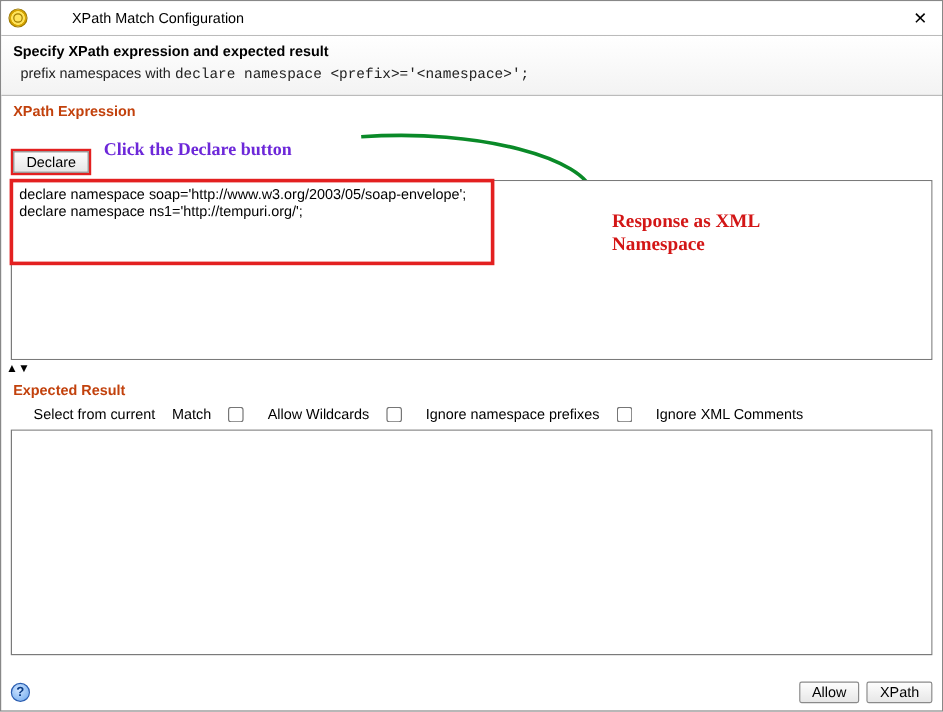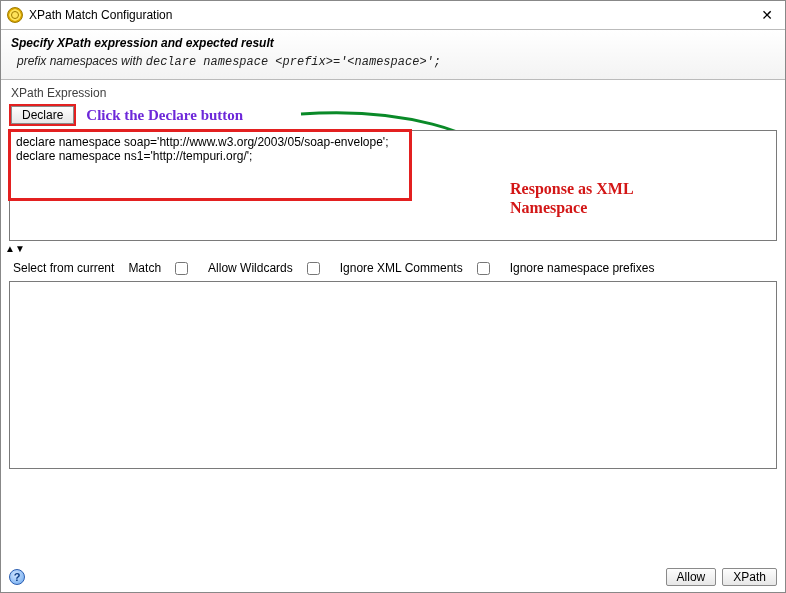--- a/index.html
+++ b/index.html
@@ -27,44 +27,43 @@
     width: 16px; height: 16px;
     border-radius: 50%;
     background: radial-gradient(circle at 50% 50%, #ffe35a 0 55%, #d8a500 60% 100%);
     border: 1px solid #a07c00;
     margin-right: 6px;
     position: relative;
   }
   .titlebar .icon::after{
     content:""; position:absolute; inset:3px; border:1px solid #a07c00; border-radius:50%;
   }
-  .titlebar .title { font-size: 12px; color: #000; }
+  .titlebar .title { font-size: 12px; color: #000; margin-left: 31px; }
   .titlebar .close {
     position: absolute; right: 6px; top: 4px;
     width: 24px; height: 20px;
     display: flex; align-items:center; justify-content:center;
     font-size: 14px; line-height: 1;
     color: #000; cursor: default;
   }
   .header {
     padding: 6px 6px 10px 10px;
     border-top: 1px solid #bbb;
     border-bottom: 1px solid #bbb;
     background: linear-gradient(#fff,#f3f3f3);
-    font-style: italic;
   }
   .header .h1 { font-weight: bold; font-size: 12px; margin-bottom: 4px; }
   .header .h2 { font-size: 12px; padding-left: 6px; color:#222;}
   .header .h2 .mono { font-family: "Consolas", "Courier New", monospace; text-align: right; }
   .section {
     padding: 4px 8px 2px 8px;
   }
   .section-title {
-    color: #404040;
-    font-weight: normal;
+    color: #c2410c;
+    font-weight: bold;
     font-size: 12px;
     margin: 2px 0 2px 2px;
   }
   .toolbar {
     display: flex;
     align-items: center;
     gap: 10px;
     padding: 2px 0 4px 0;
     position: relative;
   }
@@ -73,32 +72,33 @@
     background: linear-gradient(#fdfdfd,#e7e7e7);
     padding: 1px 10px;
     font-size: 12px;
     border-radius: 2px;
     cursor: default;
   }
   .declare-btn-wrap {
     border: 2px solid #e32020;
     padding: 0;
     display: inline-block;
+    margin-top: 20px;
   }
   .declare-btn-wrap .btn { border-radius:0; }
   .annot-green {
     color: #6d28d9;
     font-weight: bold;
     font-size: 15px;
     font-family: Liberation Serif, serif;
   }
   .xpath-box-wrap {
     position: relative;
     border: 1px solid #7a7a7a;
-    height: 111px;
+    height: 150px;
     background: #fff;
   }
   .red-box {
     position: absolute;
     top: -2px; left: -2px;
     width: 404px; height: 72px;
     border: 3px solid #e32020;
     pointer-events: none;
   }
   .xpath-text {
@@ -123,20 +123,21 @@
     height: 10px;
     display:flex; align-items:center;
     padding-left:4px;
     font-size:10px; color:#000;
     user-select:none;
   }
   .exp-toolbar {
     display:flex; align-items:flex-end; gap: 14px;
     padding: 4px 4px 6px 4px;
     font-size:12px;
+    margin-left:15px;
   }
   .link-like { color:#000; cursor:default; }
   .chk { display:flex; align-items:center; gap:20px; }
   .chk input { width:13px; height:13px; }
   .result-box {
     border: 1px solid #7a7a7a;
     height: 188px;
     background:#fff;
   }
   .result-text {
@@ -191,45 +192,46 @@
     <svg class="curve" width="480" height="70" style="left:60px; top:0px;">
       <path d="M 232 12 C 330 5, 420 30, 425 60" stroke="#0a8a28" stroke-width="3" fill="none"></path>
       <path d="M 425 60 l -6 -10 l 12 3 z" fill="#0a8a28"></path>
     </svg>
   </div>
 
   <div class="xpath-box-wrap">
     <div class="red-box"></div>
     <textarea class="xpath-text" style="">declare namespace soap='http://www.w3.org/2003/05/soap-envelope';
 declare namespace ns1='http://tempuri.org/';</textarea>
-    <div class="annot-red" style="left:500px; top:48px;">
+    <div class="annot-red" style="left:500px; top:24px;">
       <span>Response as XML</span><br>
       <span>Namespace</span>
     </div>
   </div>
 </div>
 
 <div class="splitter">▲▼</div>
 
 <div class="section">
+  <div class="section-title">Expected Result</div>
 
   <div class="exp-toolbar">
     <span class="link-like">Select from current</span>
     <span class="link-like">Match</span>
     <label class="chk">
       <input type="checkbox" style="">
       <span>Allow Wildcards</span>
     </label>
     <label class="chk">
       <input type="checkbox" style="">
-      <span>Ignore XML Comments</span>
+      <span>Ignore namespace prefixes</span>
     </label>
     <label class="chk">
       <input type="checkbox" style="">
-      <span>Ignore namespace prefixes</span>
+      <span>Ignore XML Comments</span>
     </label>
   </div>
 
   <div class="result-box">
     <textarea class="result-text" style=""></textarea>
   </div>
 </div>
 
 <div class="footer">
   <div class="help-icon">?</div>

